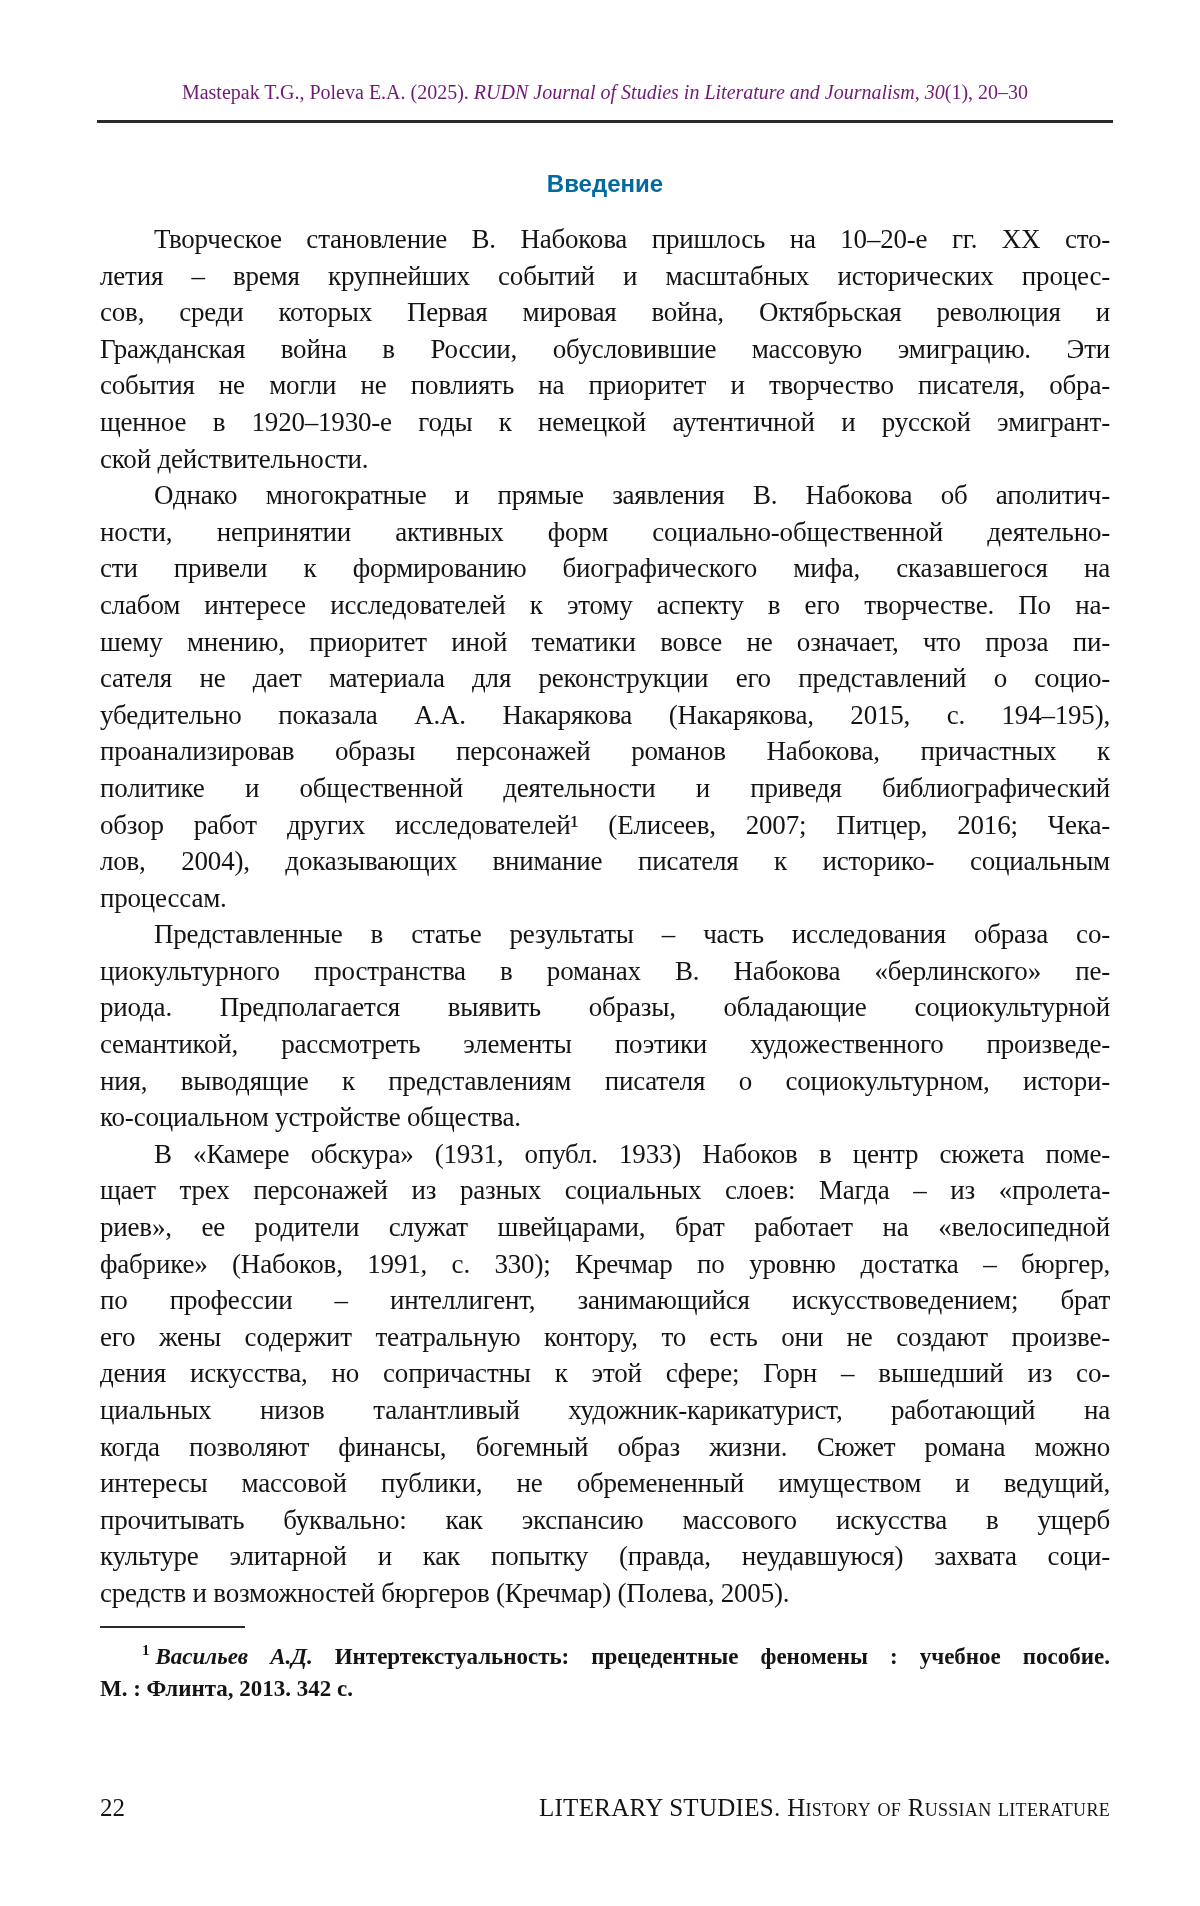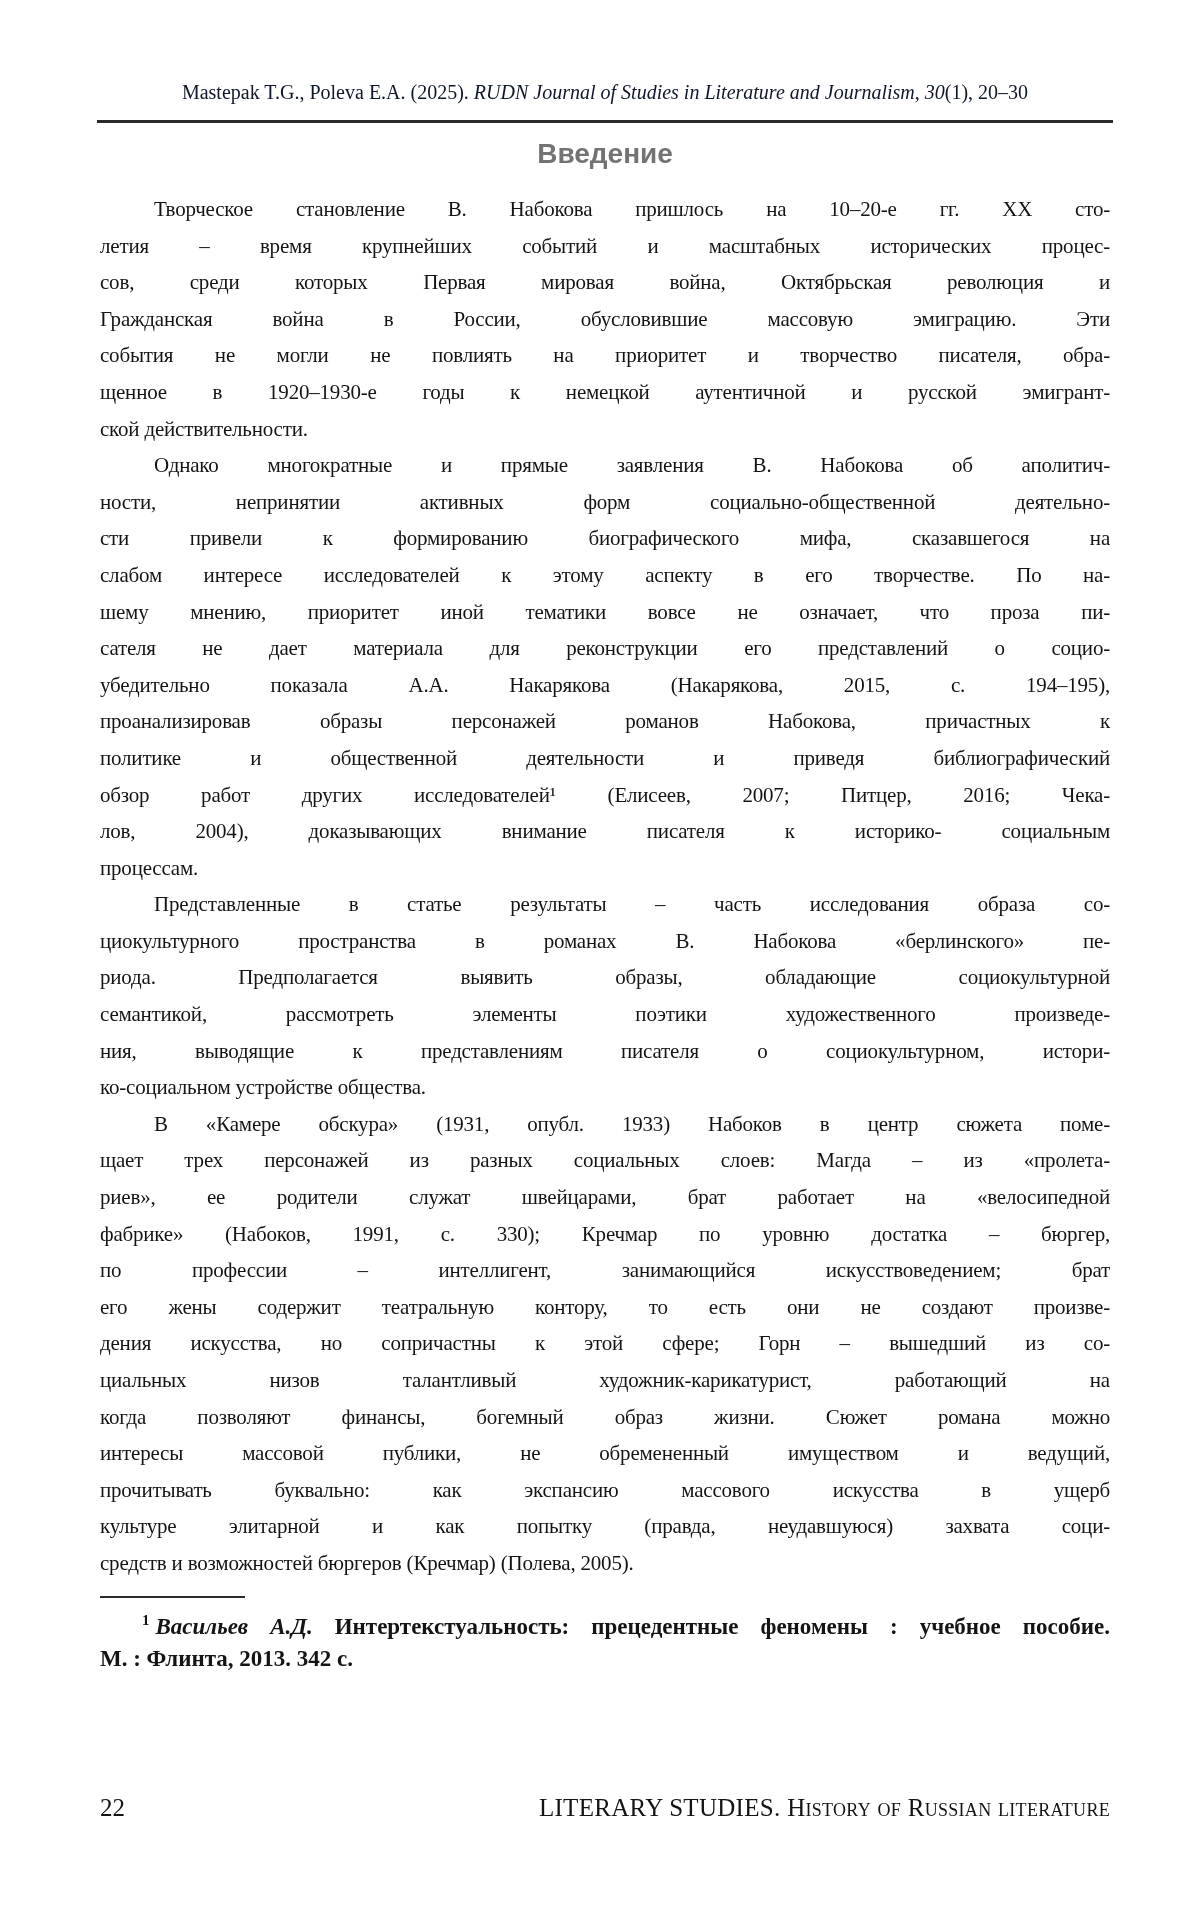--- a/index.html
+++ b/index.html
@@ -12,43 +12,43 @@
     overflow:hidden;
   }
   .inner { margin-left:100px; width:1010px; }
 
   
   .header {
     padding-top:80px;
     text-align:center;
     font-size:20px;
     line-height:24px;
-    color:#0f172a;
+    color:#701a75;
   }
   .it { font-style:italic; }
   .rule {
     margin-top:16px;
     border-bottom:3px solid #2b2b2b;
     width:1016px;
     margin-left:-3px;
   }
 
   
   .title {
-    margin:16px 0 0 0;
+    margin:46px 0 0 0;
     text-align:center;
     font-family:"Liberation Sans","DejaVu Sans",sans-serif;
     font-weight:bold;
-    font-size:28px;
+    font-size:24px;
     line-height:30px;
-    color:#737373;
+    color:#0369a1;
   }
 
   
-  .body { margin-top:22px; font-size:21px; line-height:36.6px; letter-spacing:-0.2px; }
+  .body { margin-top:22px; font-size:27px; line-height:36.6px; letter-spacing:-0.2px; }
   .bline { text-align:justify; text-align-last:justify; white-space:normal; }
   .bline.lastline { text-align-last:left; }
   .bline.firstline { text-indent:54px; }
 
   
   .fn-rule {
     margin-top:14px;
     width:145px;
     border-top:2px solid #2b2b2b;
   }

